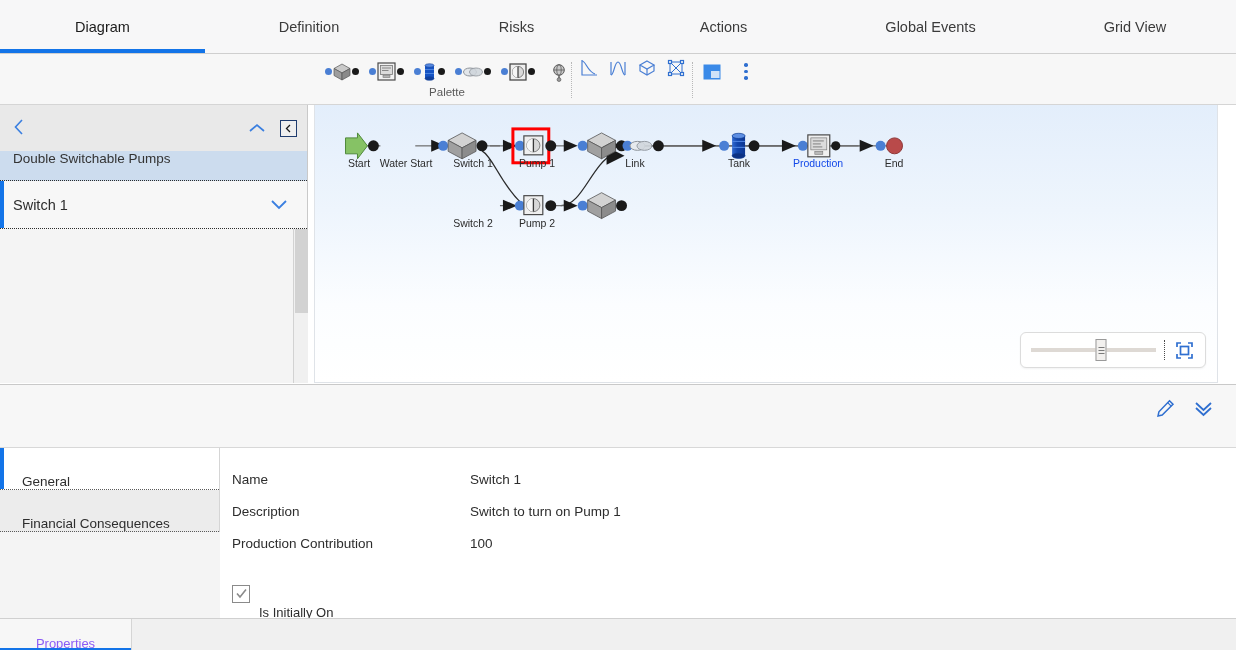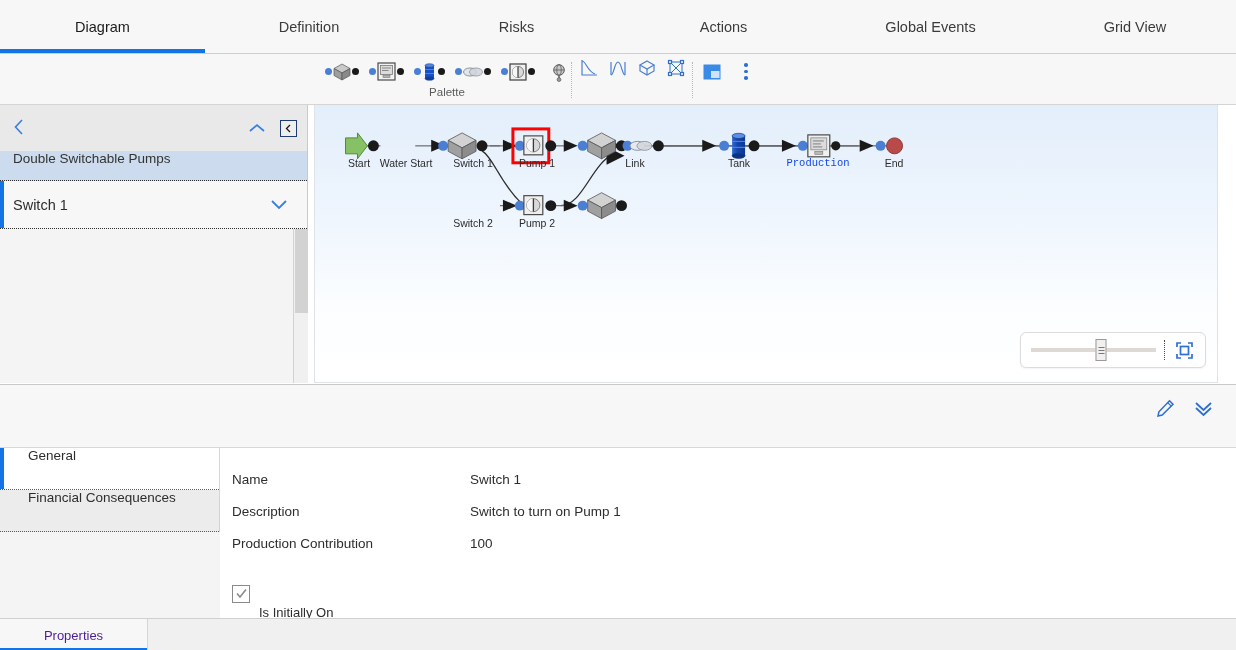--- a/index.html
+++ b/index.html
@@ -122,21 +122,21 @@
   .prop-top {
     position:absolute; left:0; top:384px; width:1236px; height:64px;
     background:#f7f7f7; border-top:1px solid #c9c9c9; border-bottom:1px solid #d8d8d8;
   }
   .prop-actions { position:absolute; right:22px; top:14px; display:flex; gap:18px; align-items:center; }
   .pa-ic { cursor:pointer; display:inline-flex; }
 
   .prop-main { position:absolute; left:0; top:448px; width:1236px; height:170px; background:#fff; }
   .vtabs { position:absolute; left:0; top:0; width:220px; height:170px; background:#f4f4f4; border-right:1px solid #d5d5d5; }
   .vtab {
-    height:42px; display:flex; align-items:flex-start; padding-left:28px;
+    height:42px; display:flex; align-items:flex-end; padding-left:22px;
     font-size:13.5px; color:#2d2d2d; cursor:pointer; position:relative;
     border-bottom:1px dotted #5a5a5a;
   }
   .vtab.active { background:#ffffff; }
   .vtab.active .accent { position:absolute; left:0; top:0; width:4px; height:100%; background:#1374e8; }
   .vtab.inactive { background:#ececec; }
   .vtab-rest { position:absolute; left:0; top:84px; width:220px; bottom:0; background:#f4f4f4; }
 
   .fields { position:absolute; left:220px; top:0; right:0; height:170px; background:#fff; padding-top:15px; }
   .frow { display:flex; height:32px; align-items:center; font-size:13.5px; }
@@ -148,24 +148,24 @@
     display:inline-flex;align-items:center;justify-content:center; cursor:pointer;
   }
   .cblabel { font-size:13px; color:#2d2d2d;margin-top:38px; }
 
   
   .bottombar {
     position:absolute; left:0; top:618px; width:1236px; height:32px;
     background:#f0f0f0; border-top:1px solid #d0d0d0;
   }
   .btab {
-    position:absolute; left:0; top:0; width:148px; height:32px;
+    position:absolute; left:0; top:0; width:132px; height:32px;
     background:#f7f7f7; border-right:1px solid #d5d5d5;
-    display:flex; align-items:center; justify-content:center;
-    font-size:13px; color:#4c1d95; cursor:pointer;
+    display:flex; align-items:flex-end; justify-content:center;
+    font-size:13px; color:#8b5cf6; cursor:pointer;
   }
   .btab .underline { position:absolute; left:0; bottom:0; width:100%; height:3px; background:#1374e8; }
 </style>
 </head>
 <body>
 
 <div class="app">
 
   <div class="tabbar">
     <div class="tab active" style="width:205px">
@@ -503,21 +503,21 @@
     </svg>
 
     <div class="node-label" style="left:44px;  top:52px;">Start</div>
     <div class="node-label" style="left:91px;  top:52px;">Water Start</div>
     <div class="node-label" style="left:158px; top:52px;">Switch 1</div>
     <div class="node-label" style="left:222px; top:52px;">Pump 1</div>
     <div class="node-label" style="left:158px; top:112px;">Switch 2</div>
     <div class="node-label" style="left:222px; top:112px;">Pump 2</div>
     <div class="node-label" style="left:320px; top:52px;">Link</div>
     <div class="node-label" style="left:424px; top:52px;">Tank</div>
-    <div class="node-label link-blue" style="left:503px; top:52px;font-family:Liberation Mono, monospace;">Production</div>
+    <div class="node-label link-blue" style="left:503px; top:52px;">Production</div>
     <div class="node-label" style="left:579px; top:52px;">End</div>
 
     <div class="zoomctl">
       <div class="zs-track">
         <div class="zs-thumb">
             <i></i>
             <i></i>
             <i></i>
           </div>
       </div>

